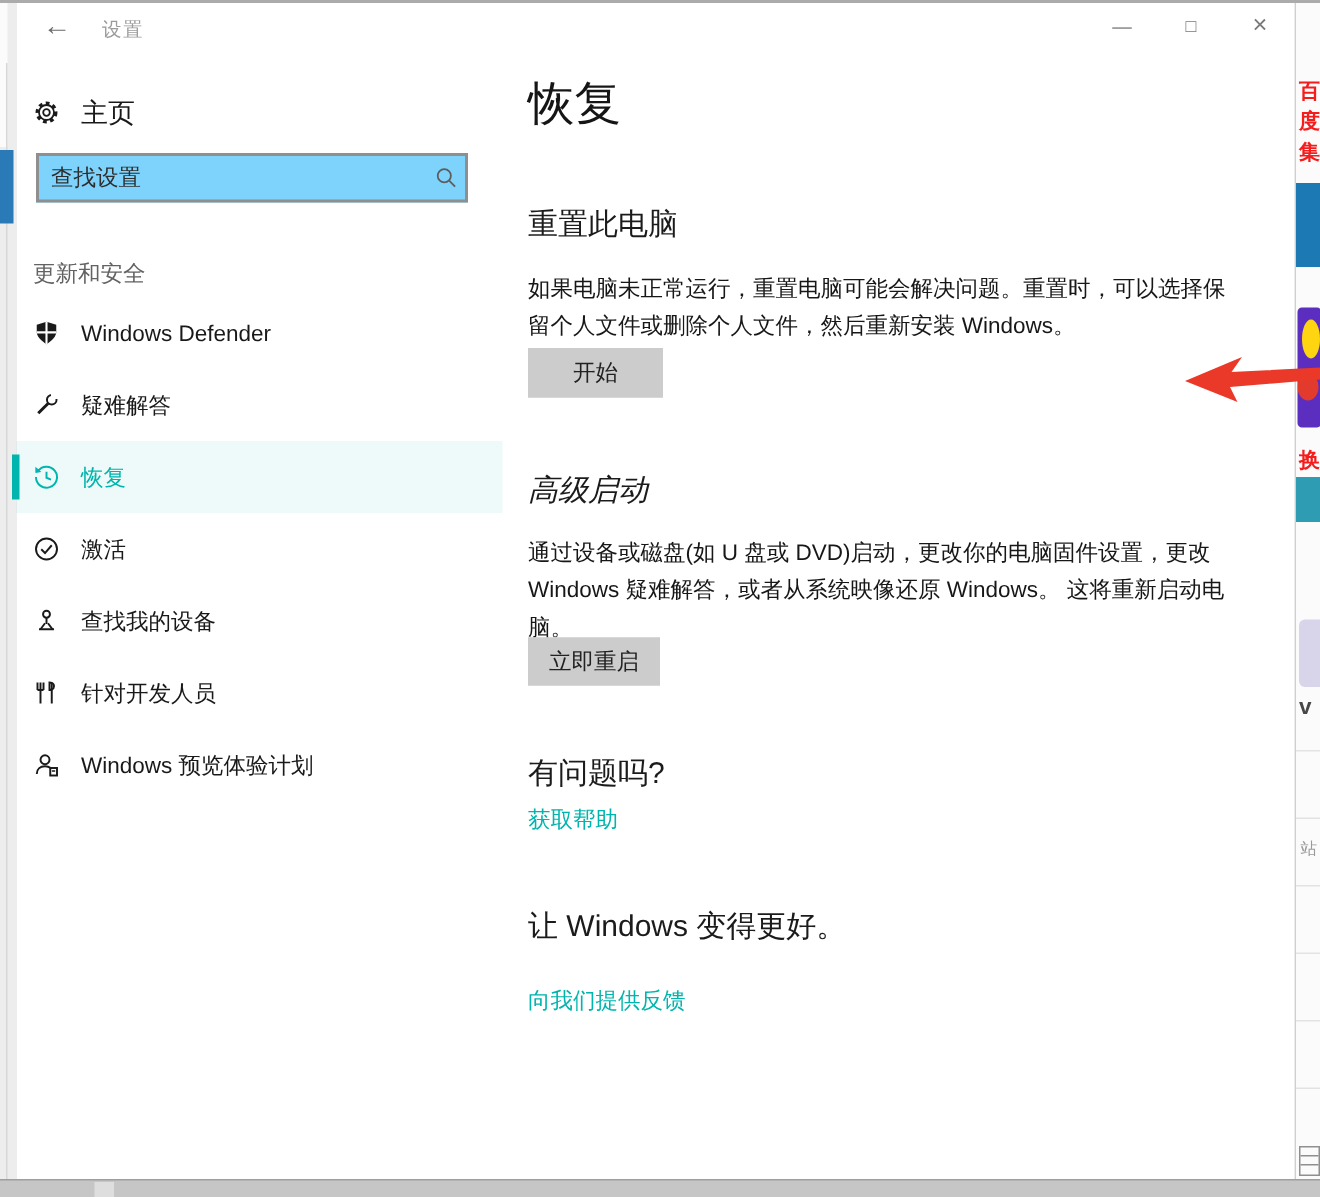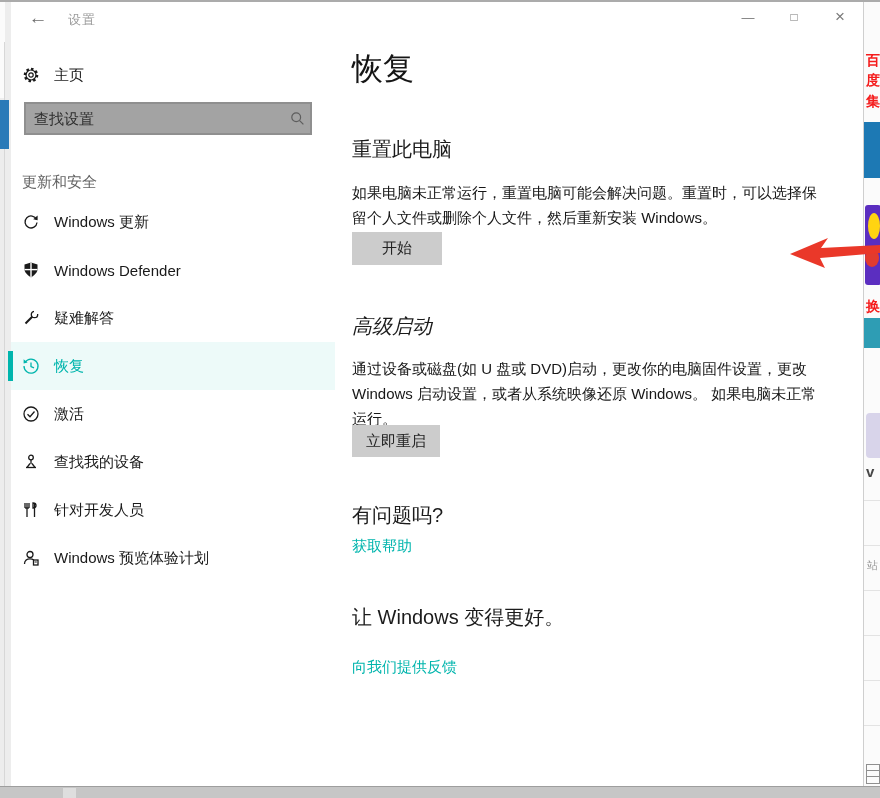--- a/index.html
+++ b/index.html
@@ -37,22 +37,22 @@
   .win-title { position:absolute; left:57px; top:9px; font-size:13px; color:#9b9b9b; letter-spacing:1px; }
   .caption-btns { position:absolute; right:0; top:0; height:30px; display:flex; }
   .cap-btn { width:46px; height:30px; display:flex; align-items:center; justify-content:center; color:#7a7a7a; font-size:14px; cursor:pointer; }
   .cap-btn.min { font-size:13px; }
   .cap-btn.max { font-size:12px; }
   .cap-btn.close { font-size:17px; }
   
   .sidebar { position:absolute; left:0; top:32px; width:330px; height:752px; }
   .home-row { position:absolute; left:0; top:24px; width:320px; height:34px; display:flex; align-items:center; padding-left:11px; cursor:pointer; }
   .home-row .icon { width:18px; height:18px; }
-  .home-row .lbl { margin-left:14px; font-size:15px; color:#191919; }
-  .search-box { position:absolute; left:13px; top:68px; width:288px; height:33px; border:2px solid #8f8f8f; background:#a3a3a3; display:flex; align-items:center; }
+  .home-row .lbl { margin-left:14px; font-size:18px; color:#191919; }
+  .search-box { position:absolute; left:13px; top:68px; width:288px; height:33px; border:2px solid #8f8f8f; background:#7dd3fc; display:flex; align-items:center; }
   .search-box input { flex:1; border:0; outline:0; padding:0 8px; font-size:15px; color:#242424; font-family:inherit; background:transparent; }
   .search-box input::placeholder { color:#2e2e2e; opacity:1; }
   .search-box .mag { width:26px; height:100%; display:flex; align-items:center; justify-content:center; cursor:pointer; }
   .section-lbl { position:absolute; left:11px; top:139px; font-size:15px; color:#636363; }
   .nav { position:absolute; left:0; top:164px; width:324px; }
   .nav-item { position:relative; height:48px; display:flex; align-items:center; padding-left:11px; cursor:pointer; }
   .nav-item .icon { width:18px; height:18px; flex:0 0 18px; display:flex; align-items:center; justify-content:center; }
   .nav-item .lbl { margin-left:14px; font-size:15px; color:#191919; white-space:nowrap; }
   .nav-item svg { stroke:#1a1a1a; fill:none; stroke-width:1.3; }
   .nav-item svg .filled { fill:#1a1a1a; stroke:none; }
@@ -151,29 +151,20 @@
           <circle cx="6.2" cy="6.2" r="4.4" fill="none" stroke="#5d5d5d" stroke-width="1.2"></circle>
           <line x1="9.6" y1="9.6" x2="13.4" y2="13.4" stroke="#5d5d5d" stroke-width="1.2"></line>
         </svg>
       </span>
     </div>
 
     <div class="section-lbl">更新和安全</div>
 
     <div class="nav">
 
-      <div class="nav-item">
-        <span class="icon">
-          <svg width="18" height="18" viewBox="0 0 18 18">
-            <path d="M14.5 6.5 A6 6 0 1 0 15 9.5"></path>
-            <polygon class="filled" points="15.6,2.6 15.6,7.2 11.2,6.2"></polygon>
-          </svg>
-        </span>
-        <span class="lbl">Windows 更新</span>
-      </div>
 
       <div class="nav-item">
         <span class="icon">
           <svg width="18" height="18" viewBox="0 0 18 18">
             <path class="filled" d="M9 1.5 L15.5 3.5 V8.5 C15.5 12.5 9 16.5 9 16.5 C9 16.5 2.5 12.5 2.5 8.5 V3.5 Z"></path>
             <line x1="9" y1="1.5" x2="9" y2="16.5" stroke="#fff" stroke-width="1.4"></line>
             <line x1="2.5" y1="8.6" x2="15.5" y2="8.6" stroke="#fff" stroke-width="1.4"></line>
           </svg>
         </span>
         <span class="lbl">Windows Defender</span>
@@ -261,21 +252,21 @@
 
     <div class="sub-h" style="left:0; top:102px;">重置此电脑</div>
     <div class="body-p" style="left:0; top:146px;">如果电脑未正常运行，重置电脑可能会解决问题。重置时，可以选择保留个人文件或删除个人文件，然后重新安装 Windows。</div>
     <button class="gray-btn" style="left:0; top:198px; width:90px; height:33px;">开始</button>
 
     <svg class="annot-arrow" viewBox="0 0 190 38">
       <polygon points="1,20 39,4 32,14 186,6 187,11 31,24 36,34" fill="#ea3829"></polygon>
     </svg>
 
     <div class="sub-h" style="left:0; top:279px;font-style:italic;">高级启动</div>
-    <div class="body-p" style="left:0; top:322px;">通过设备或磁盘(如 U 盘或 DVD)启动，更改你的电脑固件设置，更改 Windows 启动设置，或者从系统映像还原 Windows。 如果电脑未正常运行。</div>
+    <div class="body-p" style="left:0; top:322px;">通过设备或磁盘(如 U 盘或 DVD)启动，更改你的电脑固件设置，更改 Windows 疑难解答，或者从系统映像还原 Windows。 这将重新启动电脑。</div>
     <button class="gray-btn" style="left:0; top:391px; width:88px; height:32px;">立即重启</button>
 
     <div class="sub-h" style="left:0; top:468px;">有问题吗?</div>
     <a class="teal-link" style="left:0; top:503px;">获取帮助</a>
 
     <div class="sub-h" style="left:0; top:570px;">让 Windows 变得更好。</div>
     <a class="teal-link" style="left:0; top:606px;margin-top:18px;">向我们提供反馈</a>
 
   </div>
 </div>

